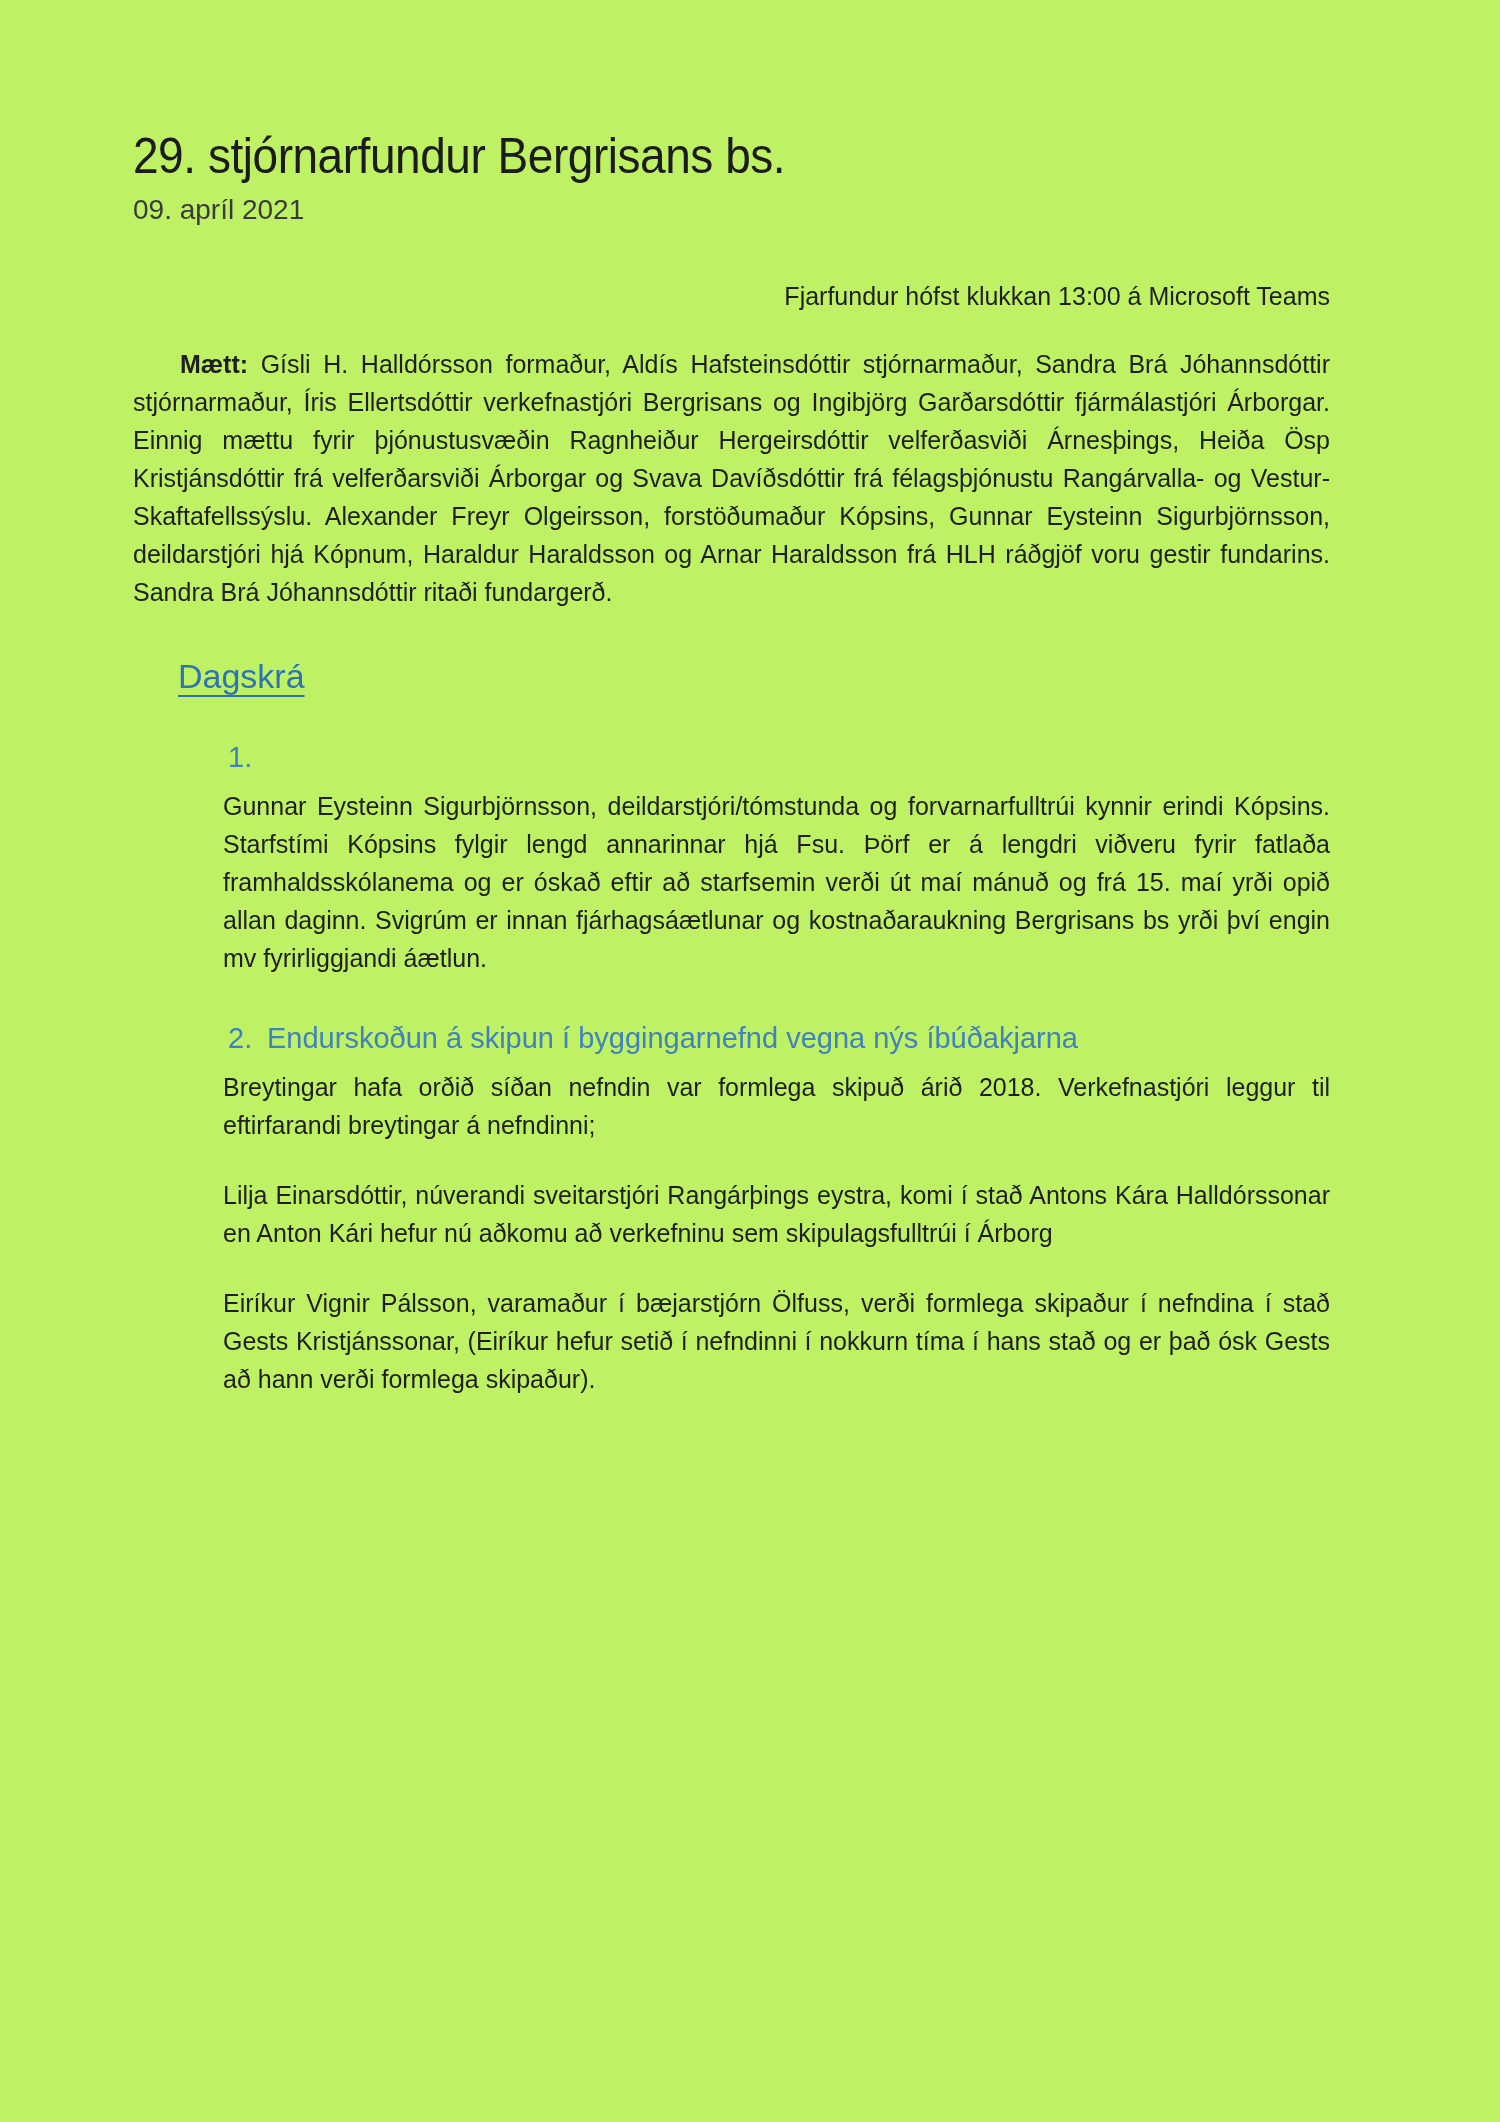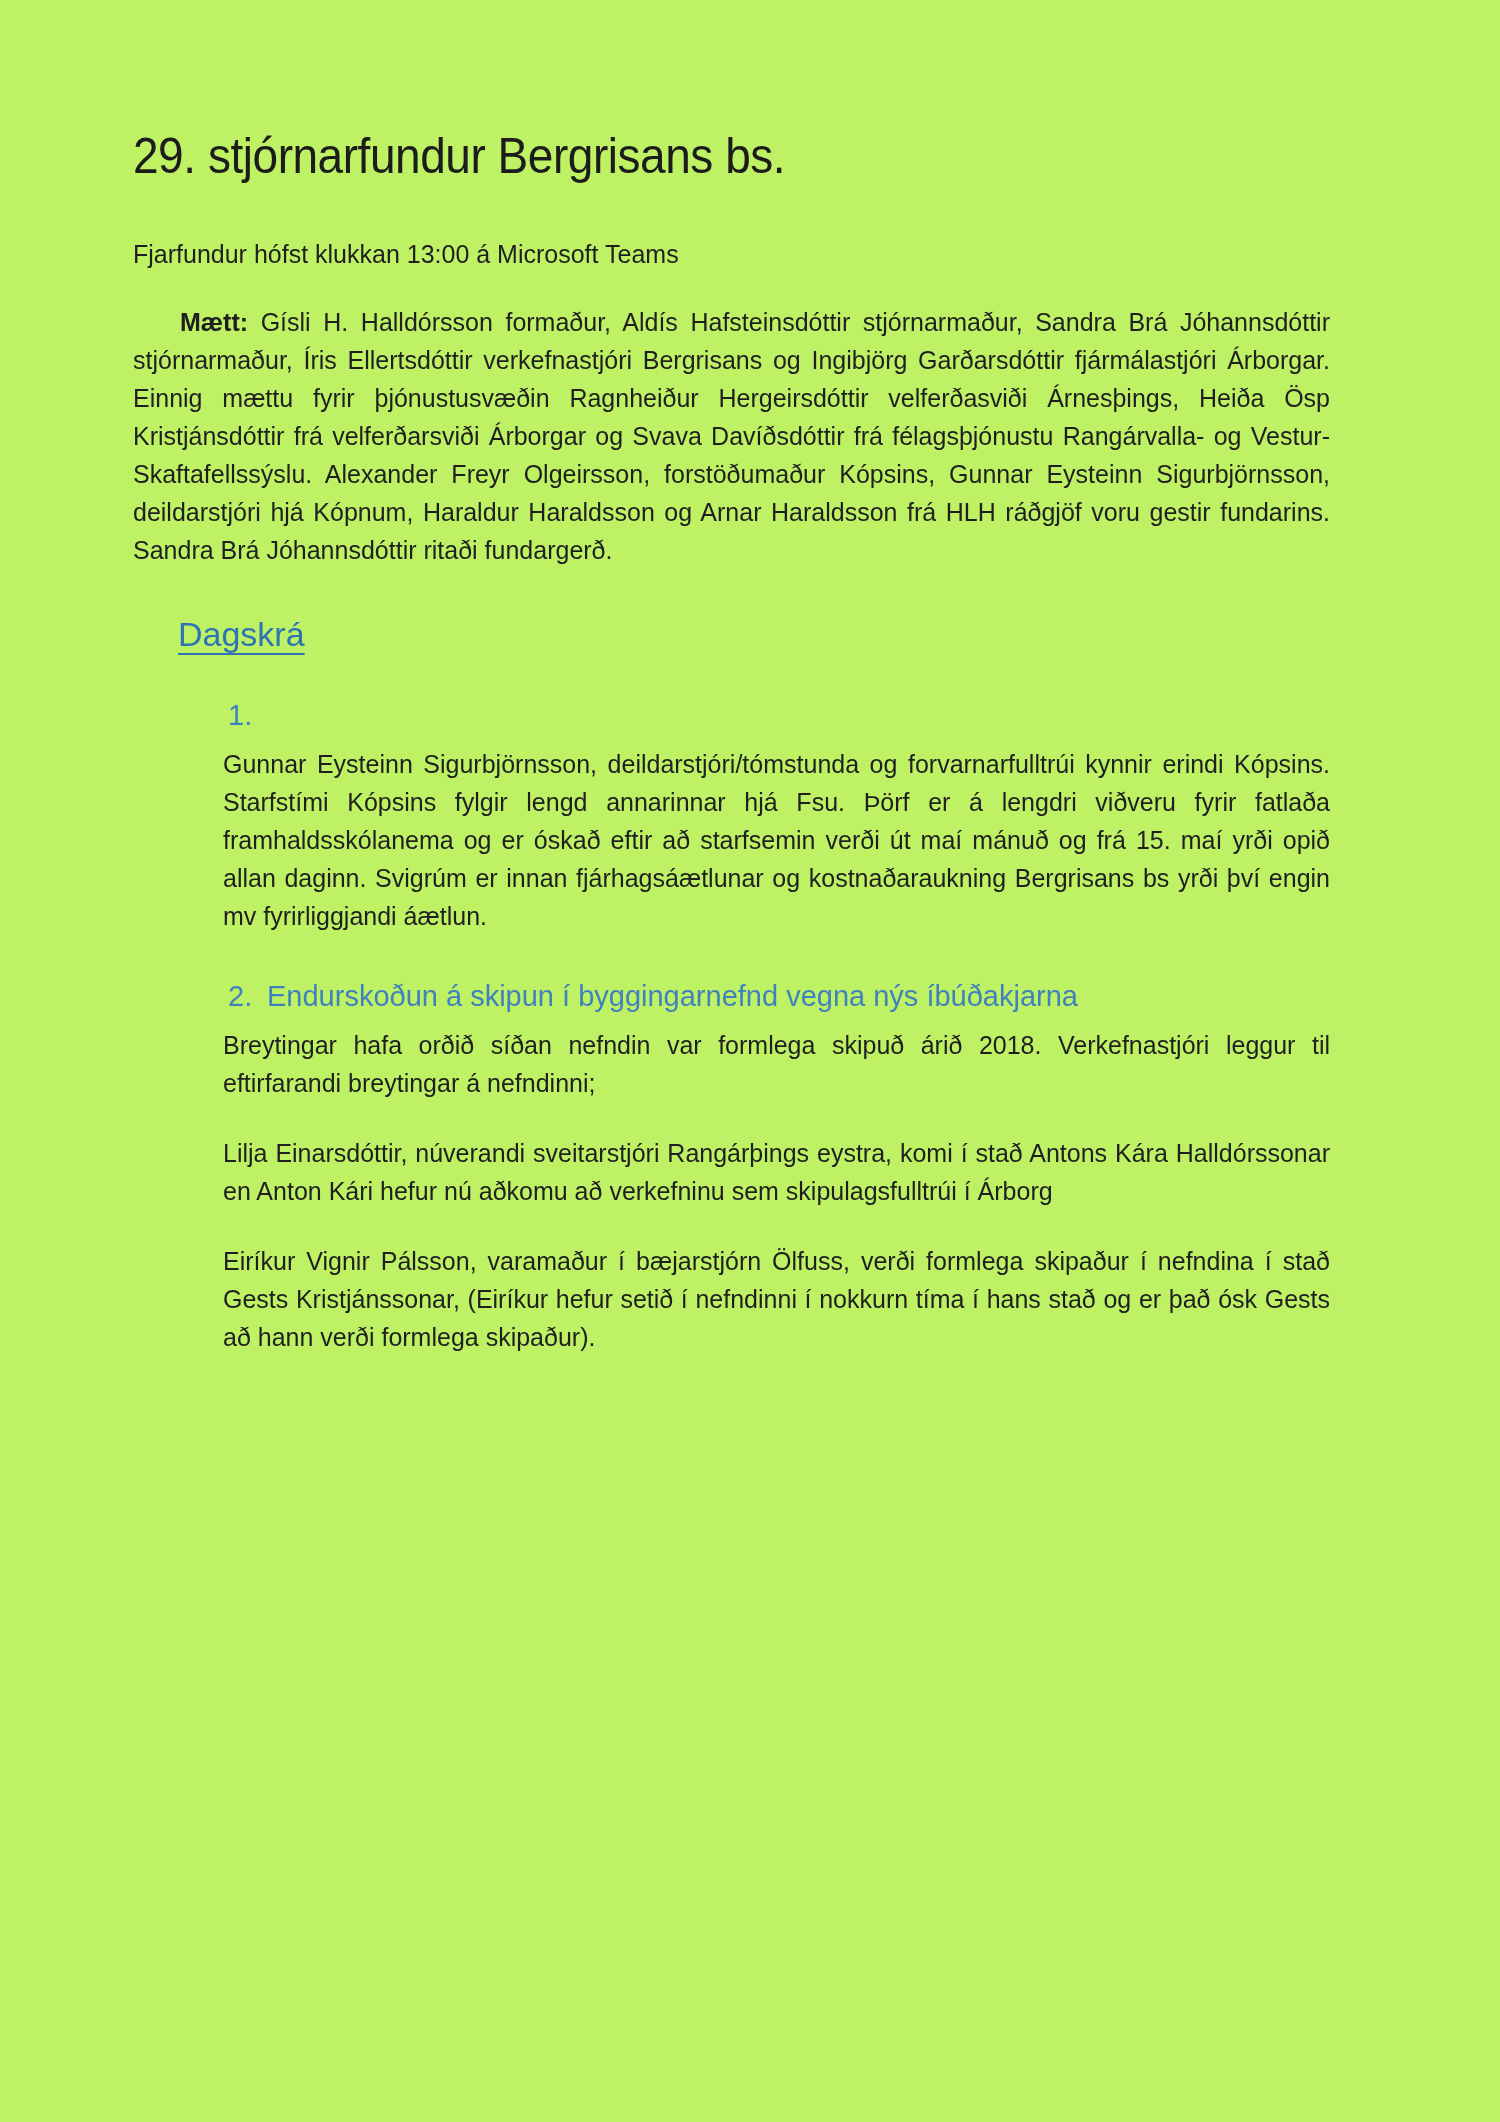--- a/index.html
+++ b/index.html
@@ -34,21 +34,21 @@
     transform-origin: left center;
   }
   .date {
     margin-top: 10px;
     font-size: 28px;
     font-weight: 300;
     color: #3a3a3a;
   }
   .teams {
     margin: 56px 0 0 0;
-    text-align: left;
+    text-align: right;
     font-size: 25px;
     color: #1f1f1f;
   }
   .attendees {
     margin: 34px 0 0 0;
     font-size: 25px;
     line-height: 38px;
     text-align: justify;
     text-align-last: left;
     color: #1f1f1f;
@@ -90,20 +90,21 @@
   .item-p:last-child { margin-bottom: 0; }
 </style>
 </head>
 <body>
 
 <div class="page">
   <div class="content">
 
     <h1 class="title"><span class="squeeze">29. stjórnarfundur Bergrisans bs.</span></h1>
 
+    <div class="date">09. apríl 2021</div>
 
     <p class="teams">Fjarfundur hófst klukkan 13:00 á Microsoft Teams</p>
 
     <p class="attendees"><span class="bold">Mætt:</span>
       <span>Gísli H. Halldórsson formaður, Aldís Hafsteinsdóttir stjórnarmaður, Sandra Brá Jóhannsdóttir stjórnarmaður, Íris Ellertsdóttir verkefnastjóri Bergrisans og Ingibjörg Garðarsdóttir fjármálastjóri Árborgar. Einnig mættu fyrir þjónustusvæðin Ragnheiður Hergeirsdóttir velferðasviði Árnesþings, Heiða Ösp Kristjánsdóttir frá velferðarsviði Árborgar og Svava Davíðsdóttir frá félagsþjónustu Rangárvalla- og Vestur-Skaftafellssýslu. Alexander Freyr Olgeirsson, forstöðumaður Kópsins, Gunnar Eysteinn Sigurbjörnsson, deildarstjóri hjá Kópnum, Haraldur Haraldsson og Arnar Haraldsson frá HLH ráðgjöf voru gestir fundarins. Sandra Brá Jóhannsdóttir ritaði fundargerð.</span></p>
 
     <h2 class="agenda-h"><span class="underlined">Dagskrá</span></h2>
 
     <section>
       <h3 class="item-h">

